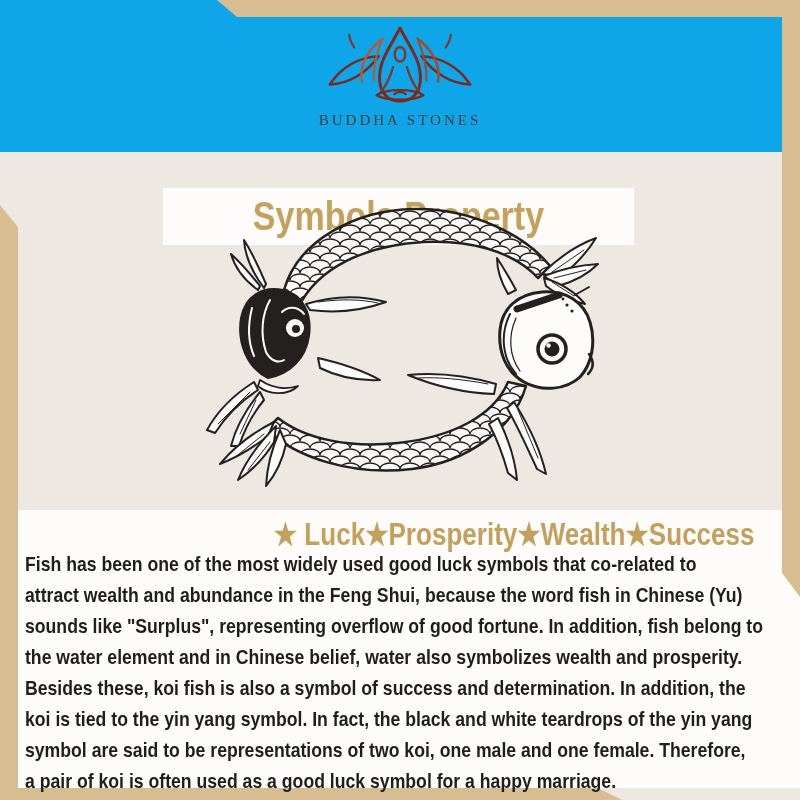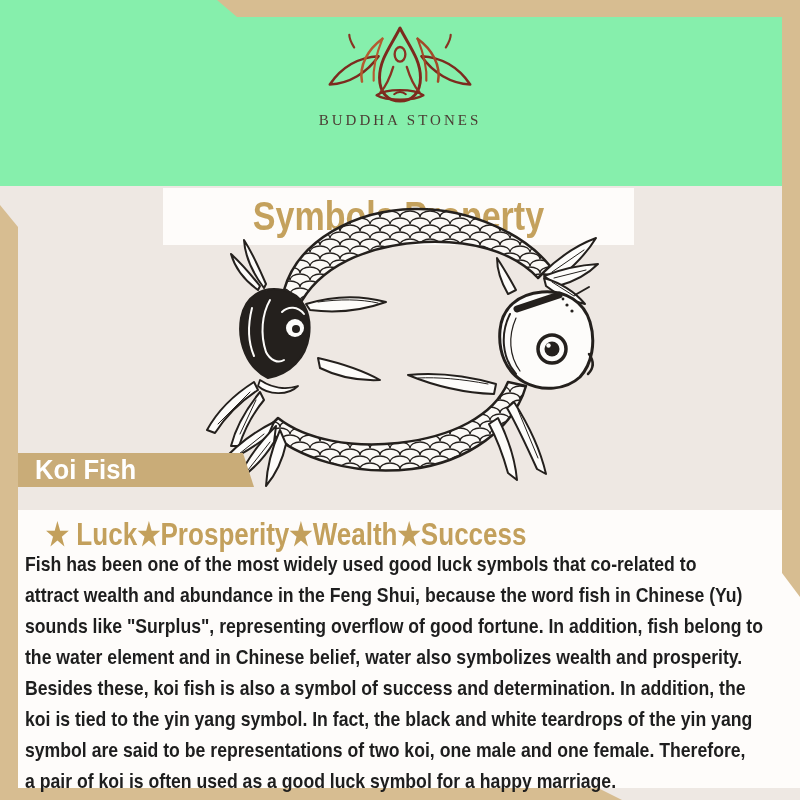--- a/index.html
+++ b/index.html
@@ -1,21 +1,21 @@
 <!DOCTYPE html>
 <html><head>
 <meta charset="utf-8">
 <style>
   html,body { margin:0; padding:0; }
   .page {
     position:relative; width:800px; height:800px; overflow:hidden;
     background:#eee8e3;
     font-family:"Liberation Sans", sans-serif;
   }
-  .top-section { position:absolute; left:0; top:0; width:800px; height:186px; background:#86efac; }
+  .top-section { position:absolute; left:0; top:0; width:800px; height:152px; background:#0ea5e9; }
   .brand {
     position:absolute; top:112px; left:0; width:800px; text-align:center;
     font-family:"Liberation Serif", serif; font-size:15px; letter-spacing:3px;
     color:#4b3c33; white-space:nowrap;
   }
   .logo-svg { position:absolute; left:322px; top:22px; width:156px; height:88px; }
 
   .ribbon { position:absolute; left:0; top:0; width:800px; height:800px; background:#d7bd91; }
   .ribbon-tr   { clip-path: polygon(217px 0px, 800px 0px, 800px 597px, 782px 573px, 782px 17px, 237px 17px); }
   .ribbon-left { clip-path: polygon(0px 205px, 18px 227px, 18px 800px, 0px 800px); }
@@ -34,21 +34,21 @@
 
   .koi-banner {
     position:absolute; left:18px; top:453px; width:236px; height:34px; background:#c9ac78;
     clip-path: polygon(0px 0px, 225px 0px, 236px 34px, 0px 34px);
   }
   .koi-label {
     margin-left:17px; line-height:34px; font-size:27px; font-weight:bold; color:#ffffff;
     transform:scaleX(.95); transform-origin:0 50%; white-space:nowrap;
   }
 
-  .star-line { position:absolute; left:0; top:516px; width:800px; text-align:left; }
+  .star-line { position:absolute; left:0; top:516px; width:800px; text-align:right; }
   .star-line span {
     display:inline-block; transform:scaleX(.84); transform-origin:50% 50%;
     font-size:31px; font-weight:bold; color:#c3a05c; white-space:nowrap;
   }
 
   .body-text {
     position:absolute; left:25px; top:548px; width:920px;
     transform:scaleX(.84); transform-origin:0 0;
     font-size:21px; font-weight:bold; color:#1e1e1e; line-height:31px;
   }
@@ -159,23 +159,20 @@
       <circle cx="363" cy="103" r="1.4" fill="#24201d"></circle>
       <path d="M 310 118 C 300 138, 302 162, 316 178" stroke="#24201d" stroke-width="2" fill="none"></path>
       <path d="M 316 122 C 308 140, 309 160, 320 175" stroke="#24201d" stroke-width="1.2" fill="none"></path>
       <path d="M 389 158 C 394 165, 394 172, 388 178" stroke="#24201d" stroke-width="2.5" fill="none"></path>
       <circle cx="352" cy="153" r="14" fill="#fdfcfa" stroke="#24201d" stroke-width="3.5"></circle>
       <circle cx="352" cy="153" r="7.5" fill="#24201d"></circle>
       <circle cx="348.5" cy="149.5" r="2.2" fill="#fdfcfa"></circle>
     </g>
   </svg>
 
-  <div class="koi-banner">
-    <div class="koi-label">Koi Fish</div>
-  </div>
 
   <div class="star-line">
     <span>★ Luck★Prosperity★Wealth★Success</span>
   </div>
 
   <div class="body-text">
       <div>Fish has been one of the most widely used good luck symbols that co-related to</div>
       <div>attract wealth and abundance in the Feng Shui, because the word fish in Chinese (Yu)</div>
       <div>sounds like "Surplus", representing overflow of good fortune. In addition, fish belong to</div>
       <div>the water element and in Chinese belief, water also symbolizes wealth and prosperity.</div>

